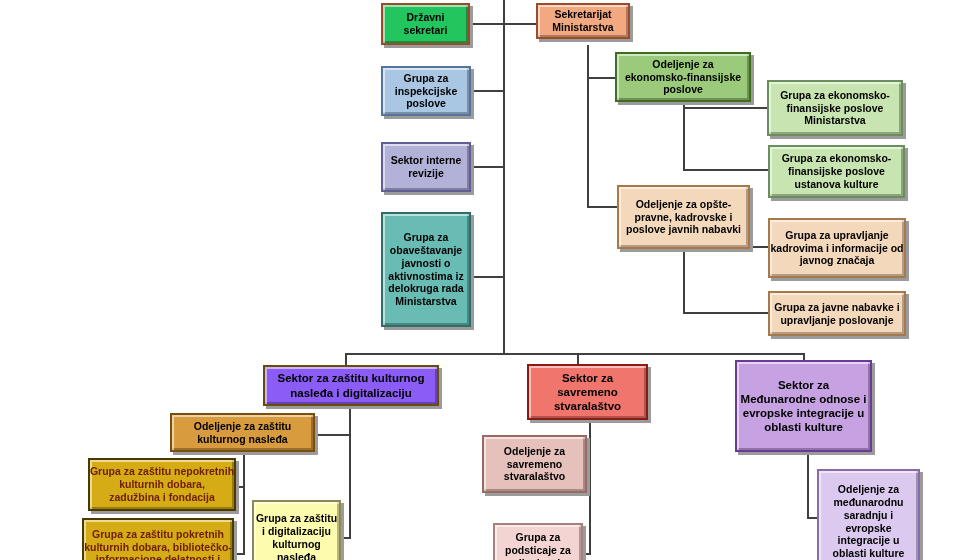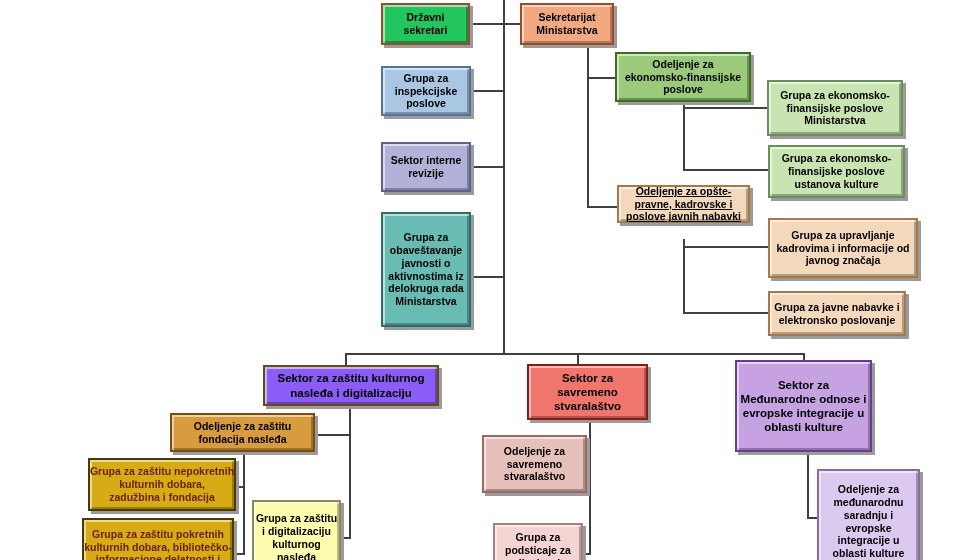--- a/index.html
+++ b/index.html
@@ -21,29 +21,29 @@
                inset -2px -2px 0 rgba(0,0,0,.28);
     padding:1px 2px;
   }
   .node.big{font-size:11.5px;}
   .hline,.vline{position:absolute;background:var(--line,#404040);}
   .hline{height:2px;}
   .vline{width:2px;}
 
   
   #n-drzavni        {left:381px;top:3px;  width:89px; height:42px;}
-  #n-sekretarijat   {left:520px;top:3px;  width:94px; height:42px;}
+  #n-sekretarijat   {left:536px;top:3px;  width:94px; height:36px;}
   #n-inspekcijske   {left:381px;top:66px; width:90px; height:50px;}
   #n-interne        {left:381px;top:142px;width:90px; height:50px;}
   #n-obavestavanje  {left:381px;top:212px;width:90px; height:115px;}
   #n-od-ekonomsko   {left:615px;top:52px; width:136px;height:50px;}
   #n-gr-ek-min      {left:767px;top:80px; width:136px;height:56px;}
   #n-gr-ek-ust      {left:768px;top:145px;width:137px;height:53px;}
-  #n-od-opste       {left:617px;top:185px;width:133px;height:38px;text-decoration:underline;}
-  #n-gr-kadrovi     {left:768px;top:218px;width:150px;height:60px;}
+  #n-od-opste       {left:617px;top:185px;width:133px;height:64px;}
+  #n-gr-kadrovi     {left:768px;top:218px;width:138px;height:60px;}
   #n-gr-nabavke     {left:768px;top:291px;width:138px;height:45px;}
   #n-sektor-nasledje{left:263px;top:365px;width:176px;height:41px;}
   #n-od-nasledje    {left:170px;top:413px;width:145px;height:39px;}
   #n-gr-nepokretna  {left:88px; top:458px;width:148px;height:53px;}
   #n-gr-pokretna    {left:82px; top:518px;width:152px;height:58px;}
   #n-gr-digital     {left:252px;top:500px;width:89px; height:76px;}
   #n-sektor-savrem  {left:527px;top:364px;width:121px;height:56px;}
   #n-od-savremeno   {left:482px;top:435px;width:105px;height:58px;}
   #n-gr-podsticaji  {left:493px;top:523px;width:90px; height:55px;}
   #n-sektor-medj    {left:735px;top:360px;width:137px;height:92px;}
@@ -107,25 +107,25 @@
 <div class="node" id="n-gr-ek-ust" style="background: rgb(200, 228, 176); border-color: rgb(107, 143, 90); color: rgb(0, 0, 0);">Grupa za ekonomsko-
 finansijske poslove
 ustanova kulture</div>
 <div class="node" id="n-od-opste" style="background: rgb(244, 216, 187); border-color: rgb(168, 120, 72); color: rgb(0, 0, 0);">Odeljenje za opšte-
 pravne, kadrovske i
 poslove javnih nabavki</div>
 <div class="node" id="n-gr-kadrovi" style="background: rgb(244, 216, 187); border-color: rgb(168, 120, 72); color: rgb(0, 0, 0);">Grupa za upravljanje
 kadrovima i informacije od
 javnog značaja</div>
 <div class="node" id="n-gr-nabavke" style="background: rgb(244, 216, 187); border-color: rgb(168, 120, 72); color: rgb(0, 0, 0);">Grupa za javne nabavke i
-elektronsko poslovanje</div>
+upravljanje poslovanje</div>
 <div class="node big" id="n-sektor-nasledje" style="background: #8b5cf6; border-color: rgb(107, 74, 14); color: rgb(0, 0, 0);">Sektor za zaštitu kulturnog
 nasleđa i digitalizaciju</div>
 <div class="node" id="n-od-nasledje" style="background: rgb(216, 156, 62); border-color: rgb(122, 78, 14); color: rgb(0, 0, 0);">Odeljenje za zaštitu
-fondacija nasleđa</div>
+kulturnog nasleđa</div>
 <div class="node" id="n-gr-nepokretna" style="background: rgb(213, 172, 22); border-color: rgb(74, 58, 0); color: rgb(110, 29, 0);">Grupa za zaštitu nepokretnih
 kulturnih dobara,
 zadužbina i fondacija</div>
 <div class="node" id="n-gr-pokretna" style="background: rgb(213, 172, 22); border-color: rgb(74, 58, 0); color: rgb(110, 29, 0);">Grupa za zaštitu pokretnih
 kulturnih dobara, bibliotečko-
 informacione delatnosti i</div>
 <div class="node" id="n-gr-digital" style="background: rgb(253, 252, 174); border-color: rgb(138, 138, 90); color: rgb(0, 0, 0);">Grupa za zaštitu
 i digitalizaciju
 kulturnog
 nasleđa</div>

